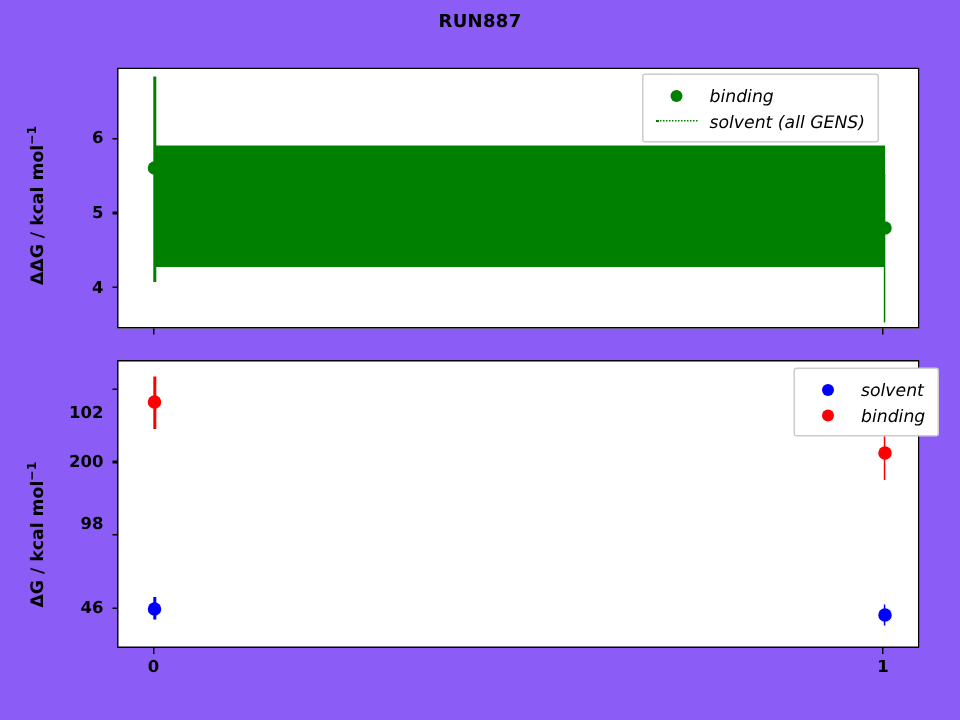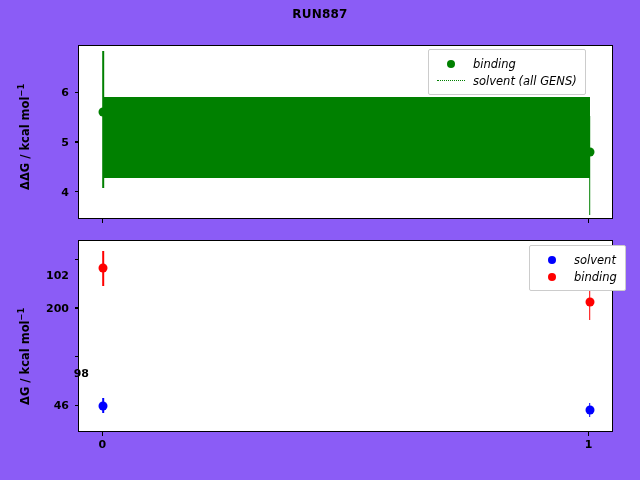--- a/index.html
+++ b/index.html
@@ -251,21 +251,21 @@
       <div class="ytick-label" style="top: 141.943px; width: 69px; left: 0px;">5</div>
       <div class="ytick-mark" style="left: 74.5px; top: 141.293px;"></div>
       <div class="ytick-label" style="top: 191.657px; width: 69px; left: 0px;">4</div>
       <div class="ytick-mark" style="left: 74.5px; top: 191.007px;"></div>
       <div class="xtick-mark" style="left: 101.668px; top: 219px;"></div>
       <div class="xtick-mark" style="left: 588.032px; top: 219px;"></div>
       <div class="ytick-label" style="top: 275px; width: 69px; left: 0px;">102</div>
       <div class="ytick-mark" style="left: 74.5px; top: 258.793px;"></div>
       <div class="ytick-label" style="top: 308.051px; width: 69px; left: 0px;">200</div>
       <div class="ytick-mark" style="left: 74.5px; top: 307.401px;"></div>
-      <div class="ytick-label" style="top: 373px; width: 69px; left: 0px; margin-left: 20px;">98</div>
+      <div class="ytick-label" style="top: 349px; width: 69px; left: 0px;">98</div>
       <div class="ytick-mark" style="left: 74.5px; top: 356.008px;"></div>
       <div class="ytick-label" style="top: 405.266px; width: 69px; left: 0px;">46</div>
       <div class="ytick-mark" style="left: 74.5px; top: 404.616px;"></div>
       <div class="xtick-mark" style="left: 101.668px; top: 432px;"></div>
       <div class="xtick-label" style="left: 102.318px; top: 438px;">0</div>
       <div class="xtick-mark" style="left: 588.032px; top: 432px;"></div>
       <div class="xtick-label" style="left: 588.682px; top: 438px;">1</div>
     </div>
 
 </div>

